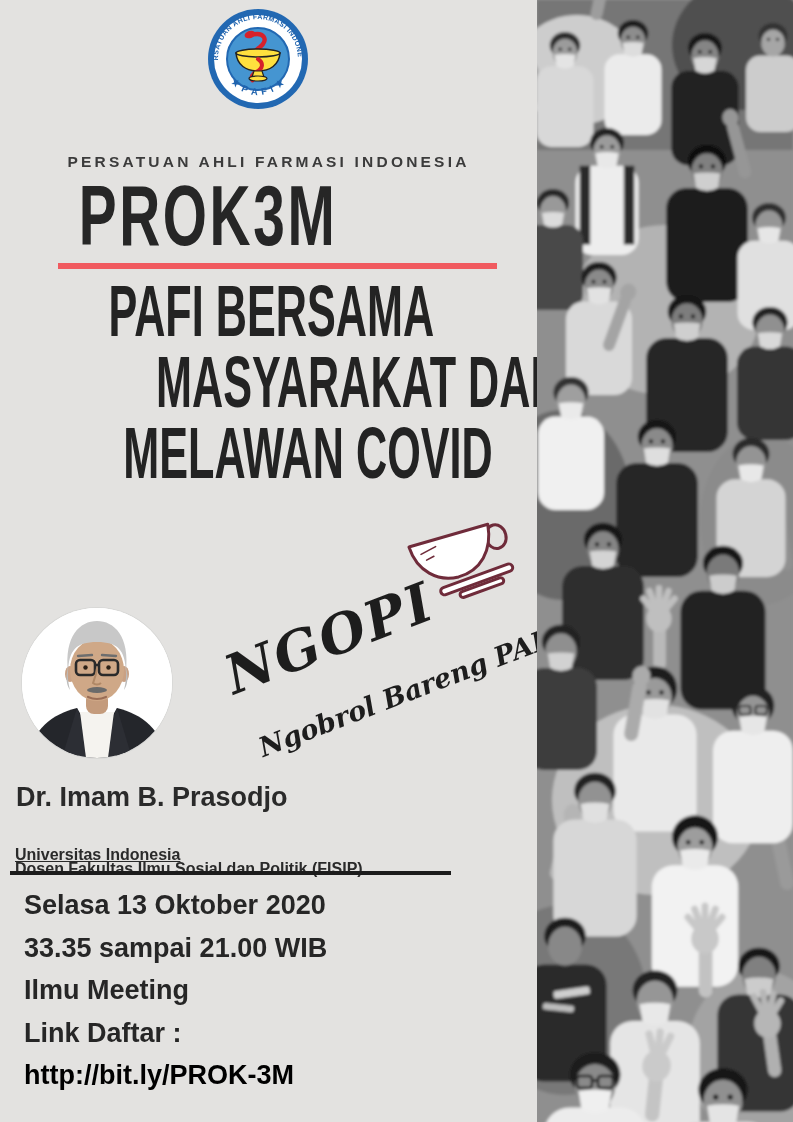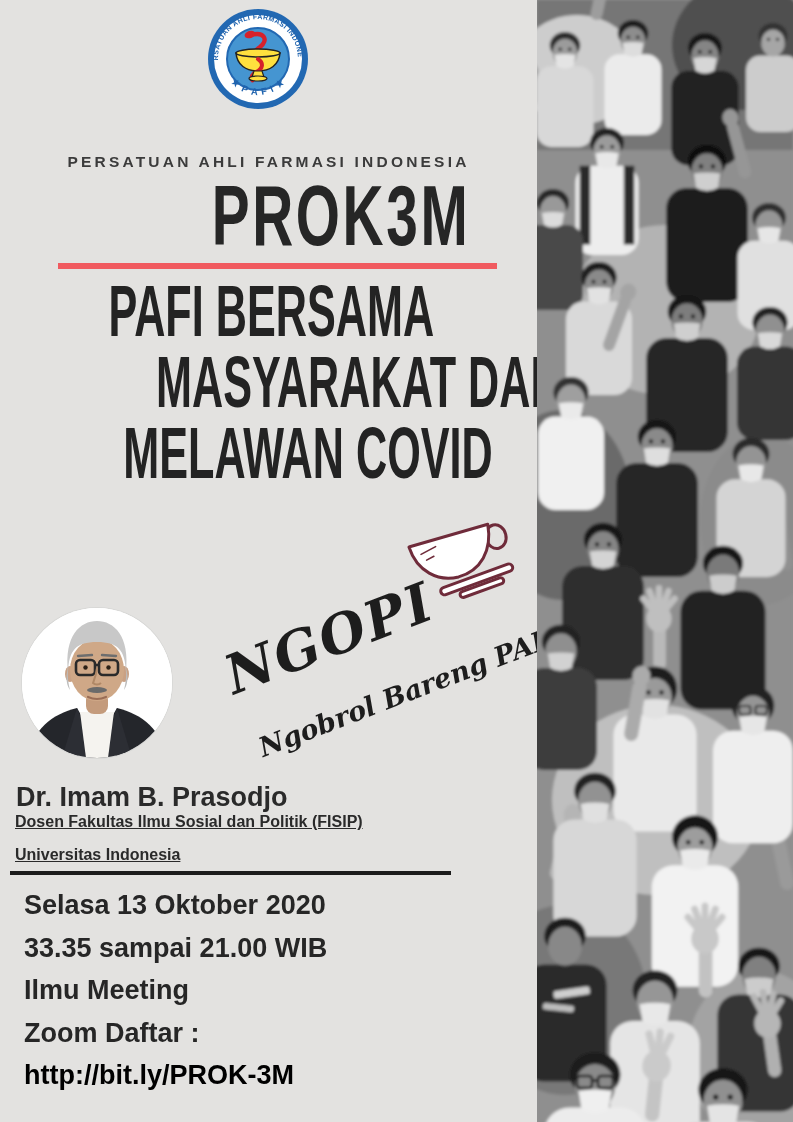--- a/index.html
+++ b/index.html
@@ -4,42 +4,42 @@
 <style>
   html,body{margin:0;padding:0;background:#666;}
   .poster{position:relative;width:793px;height:1122px;background:#e3e2e0;overflow:hidden;
           font-family:"Liberation Sans",sans-serif;color:#262626;}
   .left-col{position:absolute;left:0;top:0;width:537px;height:1122px;}
   
   .logo-wrap{position:absolute;left:206px;top:6px;width:104px;height:106px;}
   
   .org-name{position:absolute;top:153px;left:0;width:537px;text-align:center;
             font-size:15.5px;font-weight:600;letter-spacing:3.2px;color:#3b3b3b;white-space:nowrap;}
-  .program-title{position:absolute;top:170px;left:0;width:537px;text-align:right;
+  .program-title{position:absolute;top:170px;left:12px;width:537px;text-align:left;
                  font-size:86px;font-weight:800;line-height:90px;color:#262626;white-space:nowrap;}
   .program-title .squeeze{display:inline-block;transform:scaleX(0.66);transform-origin:center;letter-spacing:4px;}
   .red-line{position:absolute;top:263px;left:58px;width:439px;height:6px;background:#f05a5f;}
   
   .main-title{position:absolute;top:276px;left:0;width:443px;text-align:center;color:#232323;}
   .main-title .line{font-size:72px;font-weight:800;line-height:71px;white-space:nowrap;}
   .main-title .squeeze{display:inline-block;transform:scaleX(0.60);transform-origin:center;}
   
   .ngopi-word{position:absolute;left:220px;top:606px;transform:rotate(-21deg);
               font-family:"DejaVu Serif",serif;font-style:italic;font-weight:bold;
               font-size:54px;color:#1d1d1d;letter-spacing:2px;white-space:nowrap;}
   .ngopi-tag{position:absolute;left:249px;top:675px;transform:rotate(-21deg);
              font-family:"DejaVu Serif",serif;font-style:italic;font-weight:bold;
              font-size:27px;color:#1d1d1d;white-space:nowrap;}
   .cup-wrap{position:absolute;left:395px;top:500px;width:130px;height:100px;}
   
   .avatar{position:absolute;left:22px;top:608px;width:150px;height:150px;border-radius:50%;
           background:#fff;overflow:hidden;box-shadow:0 0 0 1px #d8d8d6;}
   .spk-name{position:absolute;left:16px;top:782px;font-size:27px;font-weight:700;color:#2a2a2a;white-space:nowrap;}
   .affil{position:absolute;left:15px;font-size:16px;font-weight:700;color:#2a2a2a;white-space:nowrap;}
-  .affil1{top:813px;text-decoration:underline;}
+  .affil1{top:860px;}
   .affil2{top:846px;text-decoration:underline;}
   .black-line{position:absolute;left:10px;top:871px;width:441px;height:4px;background:#1c1c1c;}
   
   .event{position:absolute;left:24px;top:884px;}
   .event .row{height:42.5px;line-height:42.5px;font-size:27px;font-weight:800;color:#262626;white-space:nowrap;}
   .event .row a{color:#000000;text-decoration:none;cursor:pointer;}
   
   .photo-col{position:absolute;right:0;top:0;width:256px;height:1122px;background:#8f8f8f;}
 </style>
 </head>
@@ -137,21 +137,21 @@
 
     <div class="spk-name">Dr. Imam B. Prasodjo</div>
     <div class="affil affil1">Dosen Fakultas Ilmu Sosial dan Politik (FISIP)</div>
     <div class="affil affil2">Universitas Indonesia</div>
     <div class="black-line"></div>
 
     <div class="event">
       <div class="row">Selasa 13 Oktober 2020</div>
       <div class="row">33.35 sampai 21.00 WIB</div>
       <div class="row">Ilmu Meeting</div>
-      <div class="row">Zoom Daftar :</div>
+      <div class="row">Link Daftar :</div>
       <div class="row"><a>http://bit.ly/PROK-3M</a></div>
     </div>
   </div>
 
   <div class="photo-col">
     <svg width="256" height="1122" viewBox="0 0 256 1122">
       <defs>
           <filter id="pblur" x="-5%" y="-5%" width="110%" height="110%">
             <feGaussianBlur stdDeviation="1.6"></feGaussianBlur>
           </filter>

